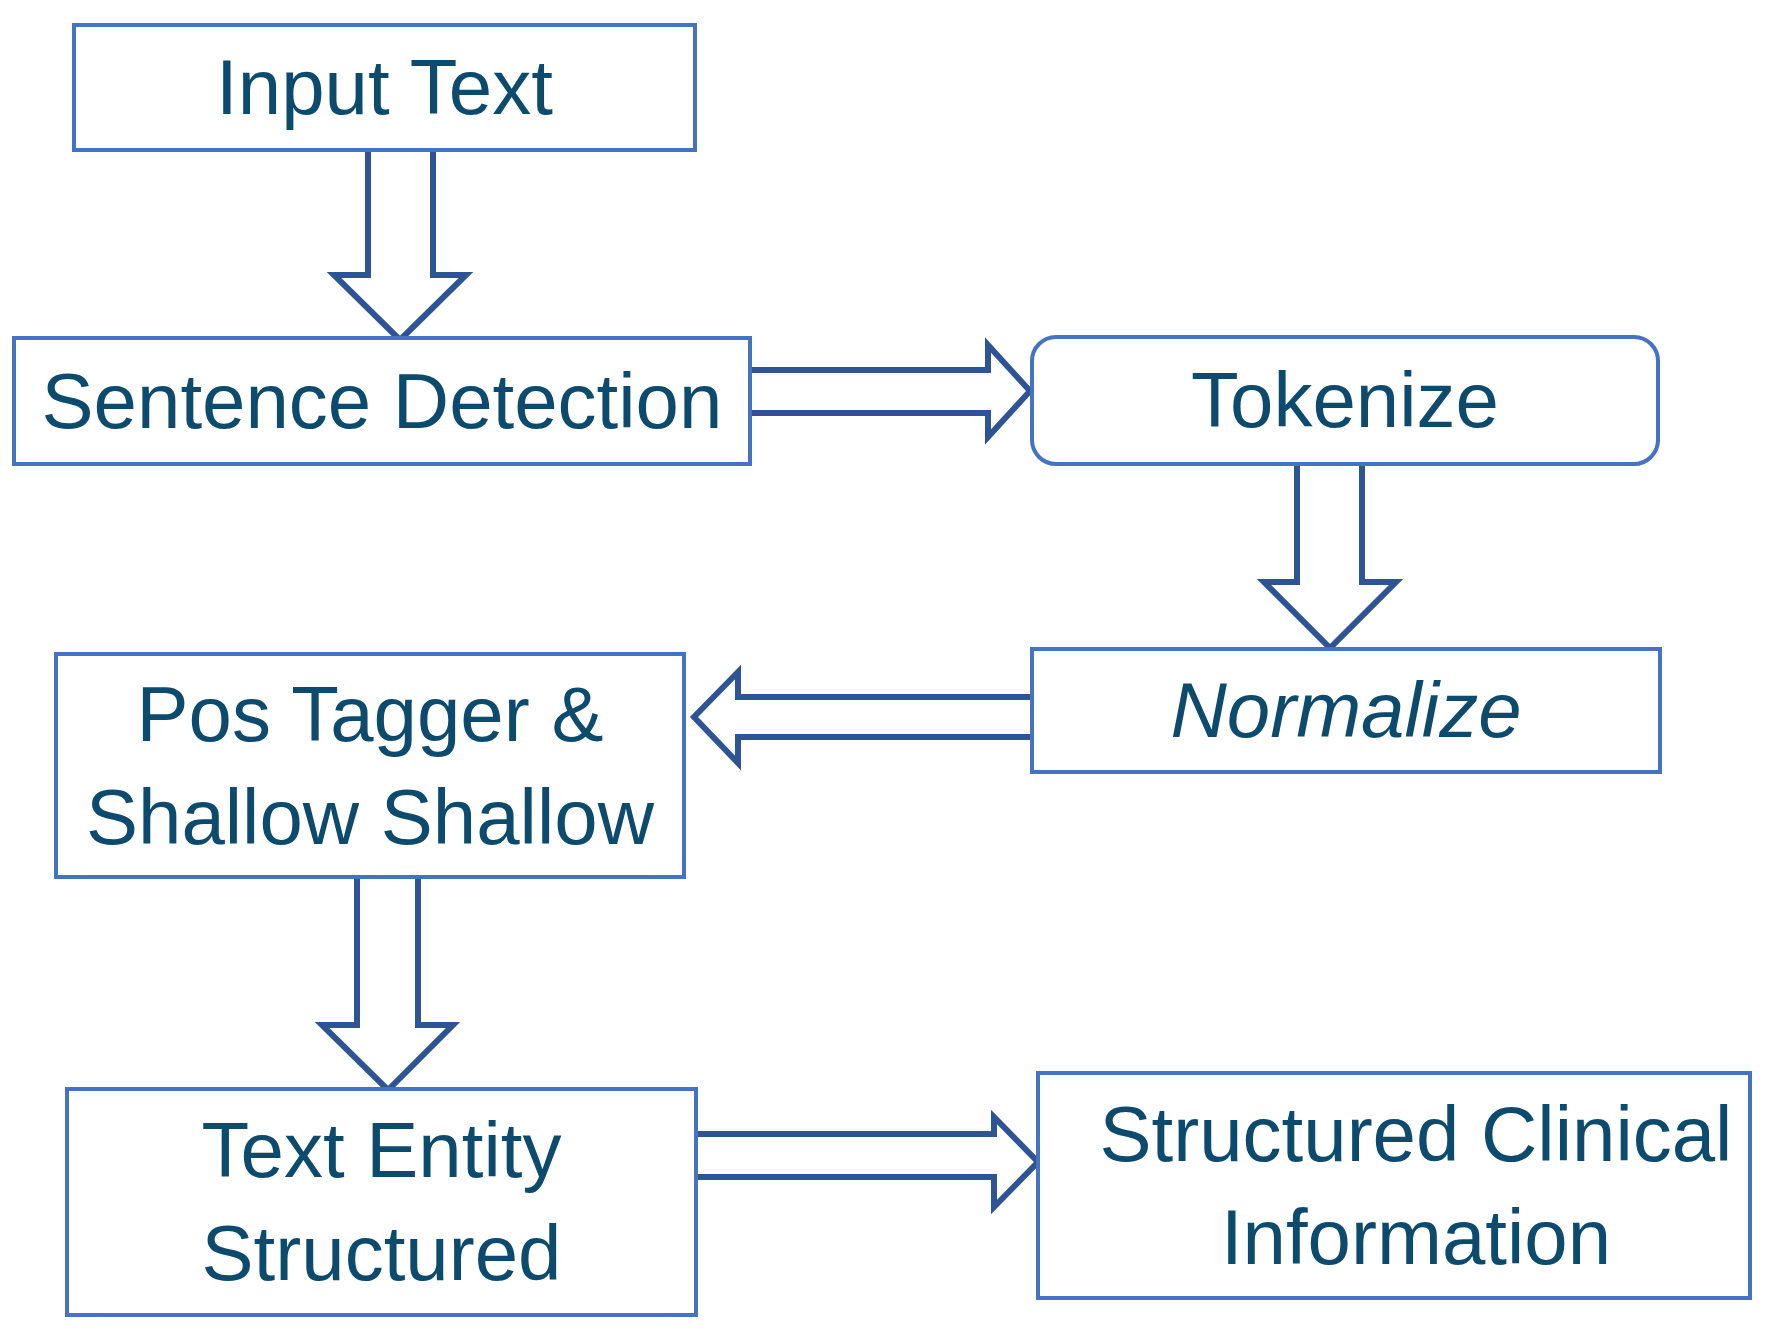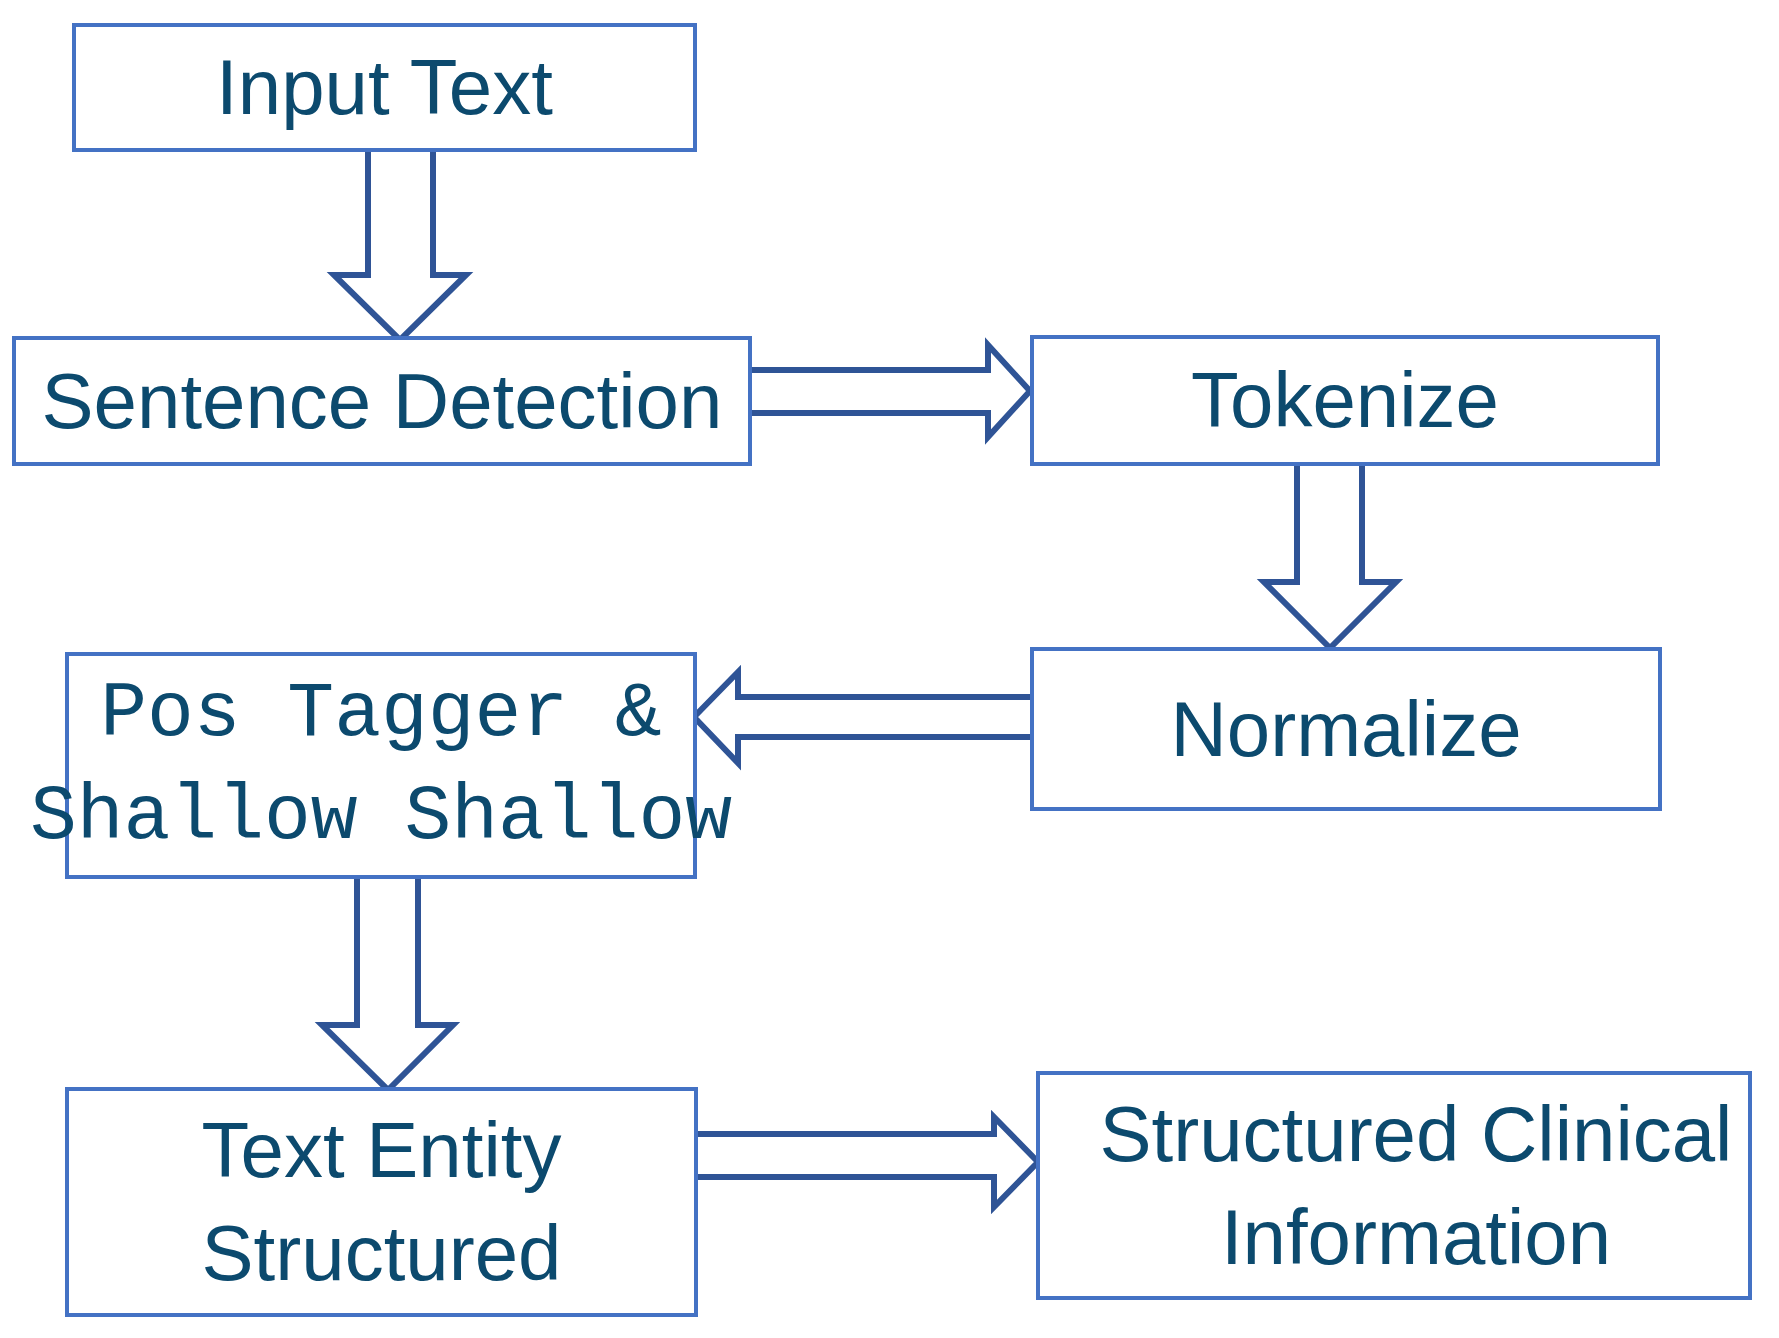--- a/index.html
+++ b/index.html
@@ -21,23 +21,23 @@
     align-items: center;
     justify-content: center;
     text-align: center;
     color: #0c4a6e;
     font-size: 78px;
     line-height: 103px;
     white-space: nowrap;
   }
   #node-input { left: 72px;   top: 23px;   width: 625px; height: 129px; }
   #node-sd    { left: 12px;   top: 336px;  width: 740px; height: 130px; }
-  #node-tok   { left: 1030px; top: 335px;  width: 630px; height: 131px; }
-  #node-pos   { left: 65px;   top: 652px;  width: 632px; height: 227px; font-family: Liberation Mono, monospace; }
-  #node-norm  { left: 1030px; top: 647px;  width: 632px; height: 164px; }
+  #node-tok   { left: 1030px; top: 335px;  width: 630px; height: 131px; border-radius: 26px; }
+  #node-pos   { left: 54px;   top: 652px;  width: 632px; height: 227px; }
+  #node-norm  { left: 1030px; top: 647px;  width: 632px; height: 127px; font-style: italic; }
   #node-ner   { left: 65px;   top: 1087px; width: 633px; height: 230px; }
   #node-sci   { left: 1036px; top: 1071px; width: 716px; height: 229px; padding-left: 44px; }
   #arrow-layer {
     position: absolute;
     left: 0; top: 0;
     width: 1779px; height: 1338px;
     pointer-events: none;
   }
   #arrow-layer path {
     fill: none;

